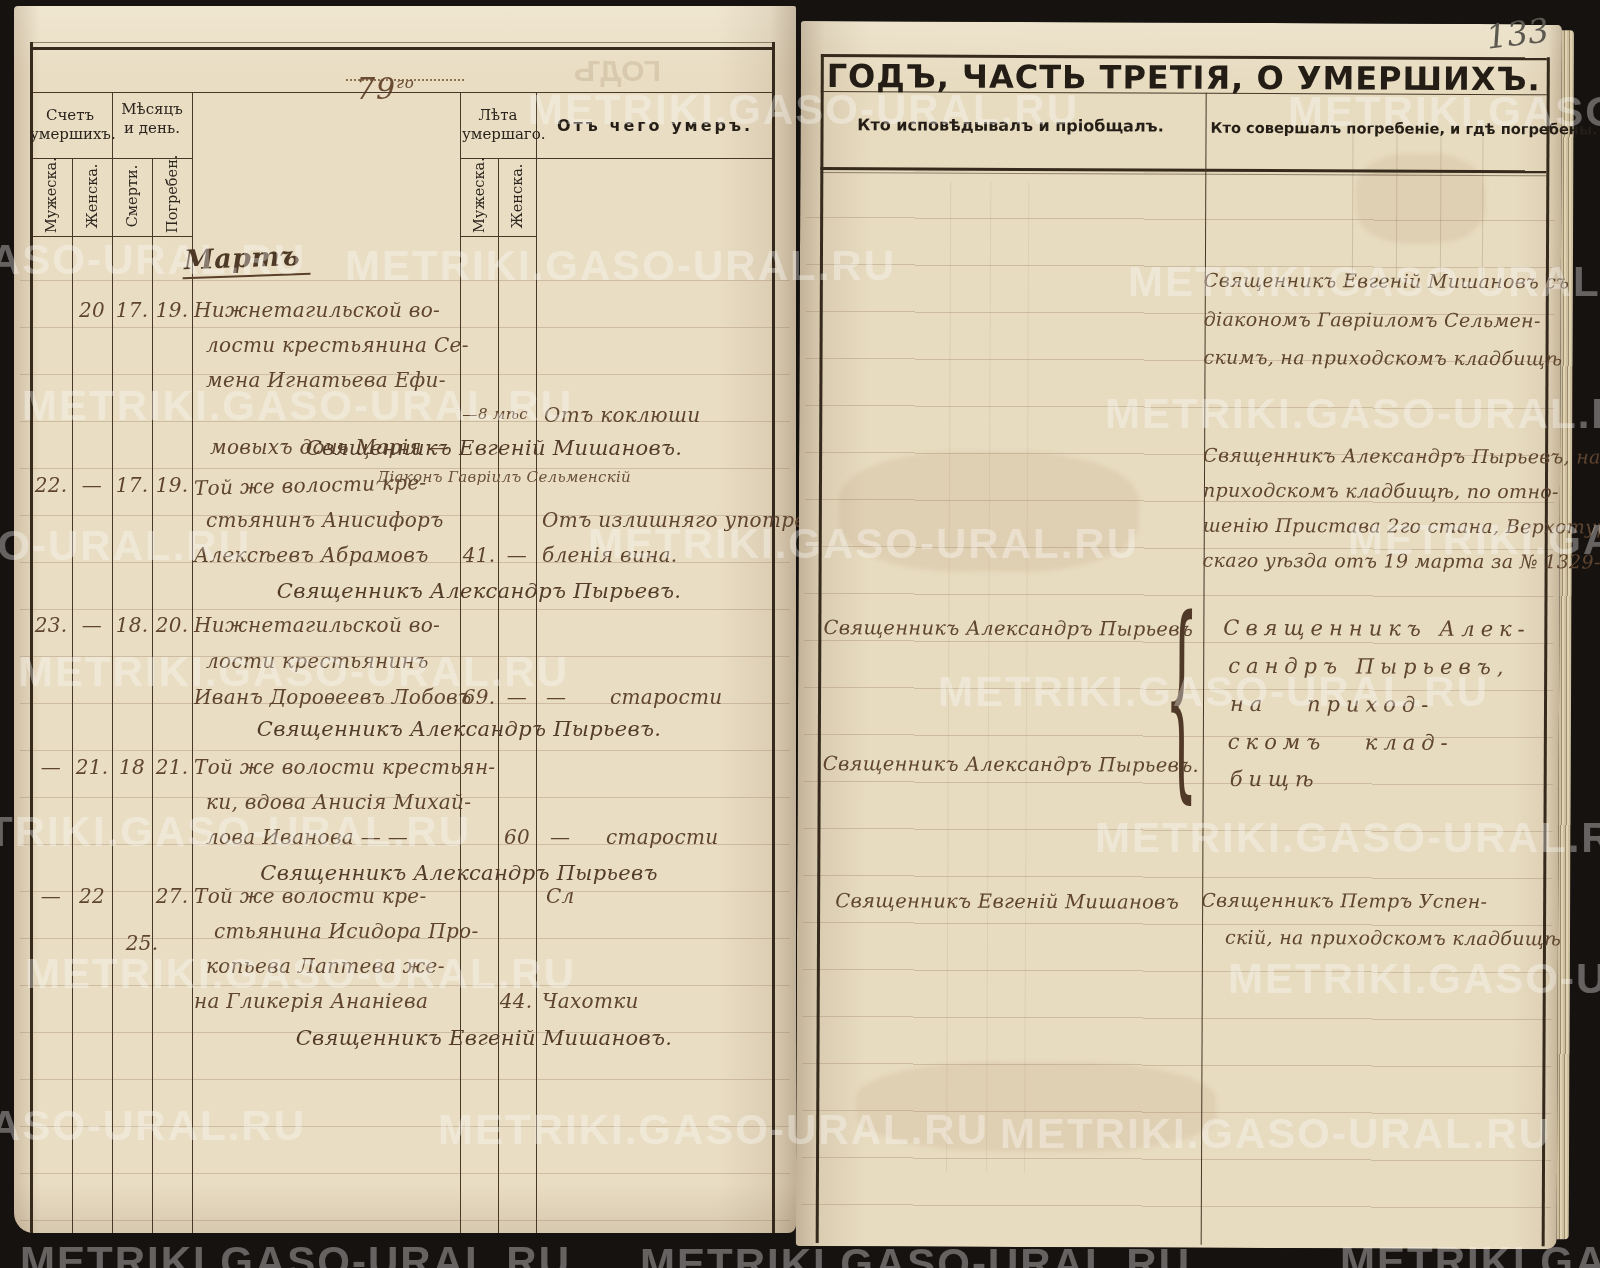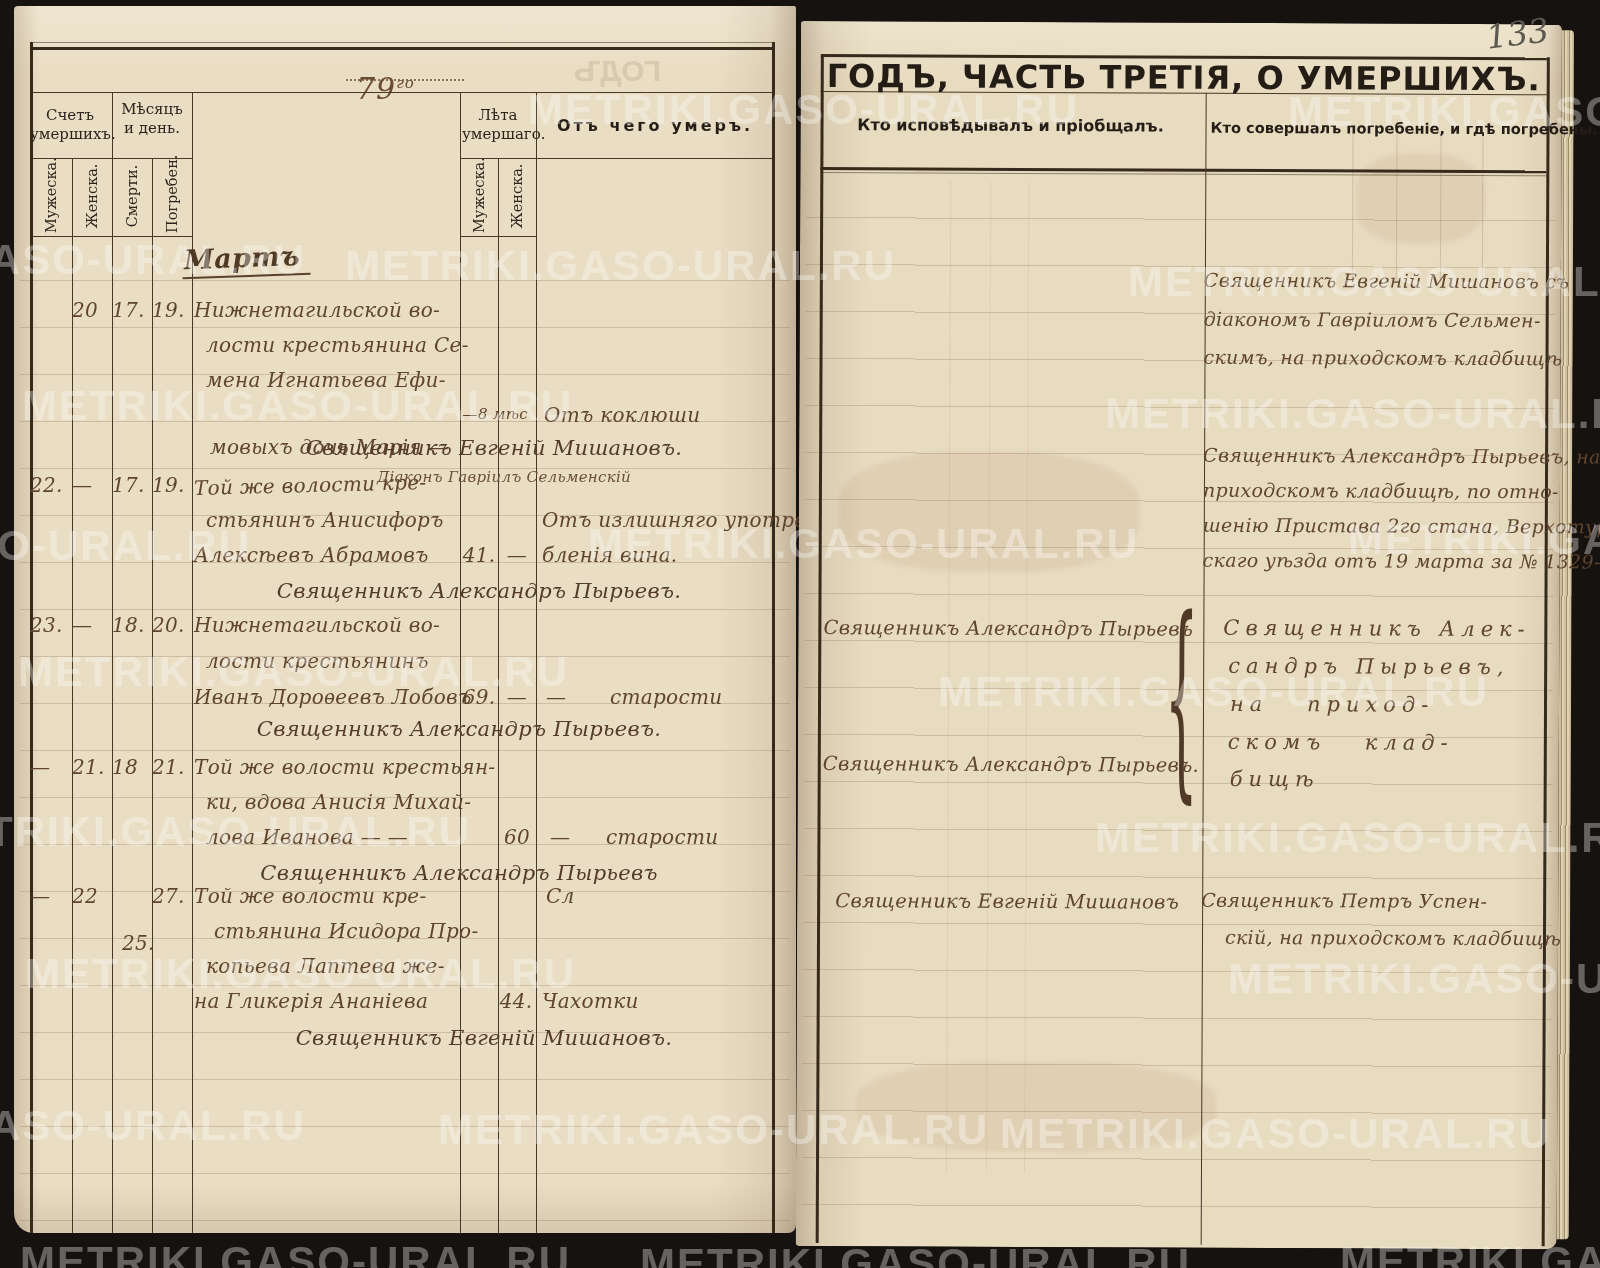--- a/index.html
+++ b/index.html
@@ -40,21 +40,21 @@
   .thick{background:#352a1c;}
   .vl.thick{width:2.6px;} .hl.thick{height:2.6px;}
   .faint{opacity:.55;}
   .pt{position:absolute;font-family:"DejaVu Sans",sans-serif;font-weight:bold;color:#231d16;white-space:nowrap;}
   .ph{position:absolute;font-family:"DejaVu Serif",serif;color:#2b241c;text-align:center;line-height:1.25;}
   .phb{position:absolute;font-family:"DejaVu Sans",sans-serif;font-weight:bold;color:#241e17;text-align:center;line-height:1.3;}
   .vlab{position:absolute;width:74px;font-family:"DejaVu Serif",serif;font-size:14.5px;color:#2d261e;
     text-align:center;transform:rotate(-90deg);white-space:nowrap;}
   .hw{position:absolute;font-family:"DejaVu Serif",serif;font-style:italic;color:#5f4530;
     font-size:20px;white-space:nowrap;letter-spacing:.3px;}
-  .num{width:40px;text-align:left;}
+  .num{width:40px;text-align:center;}
   .sig{font-size:21px;color:#533b2a;text-align:center;}
   .note{font-size:15px;color:#6a503a;text-align:center;}
   .sm{font-size:15px;}
   .spd{letter-spacing:6px;font-size:21px;}
   .month{font-size:27px;font-weight:bold;color:#4e3826;border-bottom:2px solid #5a402c;
     padding:0 10px 2px 2px;transform:rotate(-2deg);}
   .dotline{display:inline-block;width:118px;border-bottom:2px dotted #8a7250;margin-left:6px;position:relative;top:-4px;}
   .yr{font-family:"DejaVu Serif",serif;font-style:italic;font-weight:normal;color:#6b4c33;font-size:30px;position:absolute;left:10px;top:-8px;}
   .yrsup{font-size:15px;vertical-align:super;}
   .brace{position:absolute;font-family:"DejaVu Serif",serif;color:#503927;font-size:42px;

